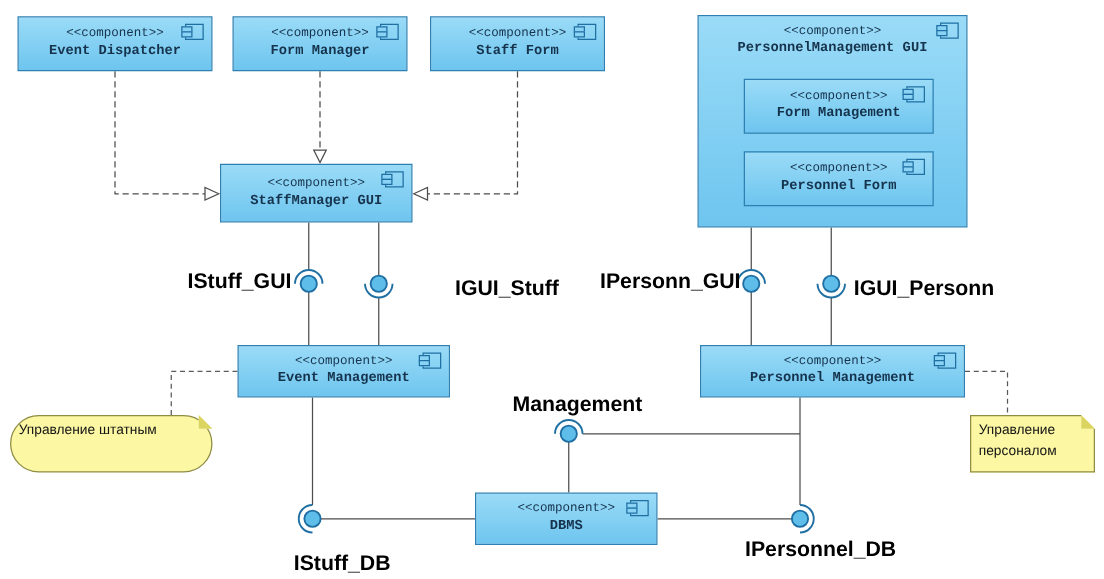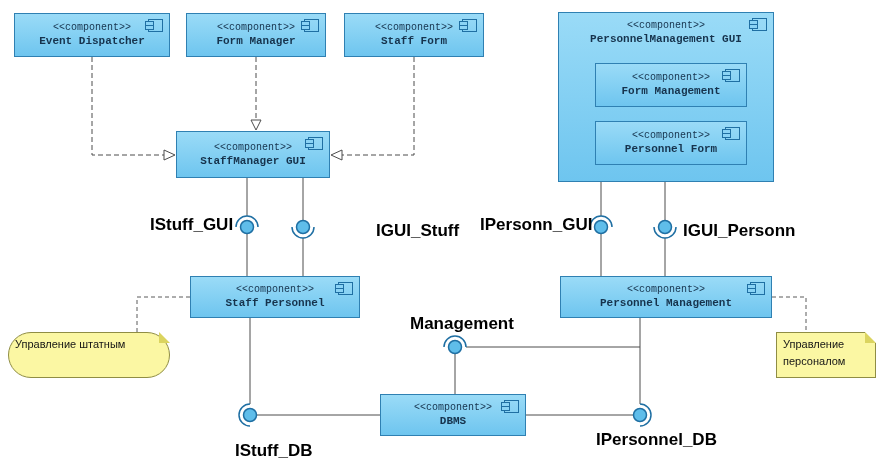--- a/index.html
+++ b/index.html
@@ -155,21 +155,21 @@
     <span class="stereo">&lt;&lt;component&gt;&gt;</span>
     <span class="cname">StaffManager GUI</span>
     <span class="comp-icon">
         <i class="t1"></i>
         <i class="t2"></i>
       </span>
   </div>
 
   <div class="comp" style="left:190px; top:276px; width:170px; height:42px;">
     <span class="stereo">&lt;&lt;component&gt;&gt;</span>
-    <span class="cname">Staff Personnel</span>
+    <span class="cname">Event Management</span>
     <span class="comp-icon">
         <i class="t1"></i>
         <i class="t2"></i>
       </span>
   </div>
 
   <div class="comp" style="left:560px; top:276px; width:212px; height:42px;">
     <span class="stereo">&lt;&lt;component&gt;&gt;</span>
     <span class="cname">Personnel Management</span>
     <span class="comp-icon">
@@ -181,21 +181,21 @@
   <div class="comp" style="left:380px; top:394px; width:146px; height:42px;">
     <span class="stereo">&lt;&lt;component&gt;&gt;</span>
     <span class="cname">DBMS</span>
     <span class="comp-icon">
         <i class="t1"></i>
         <i class="t2"></i>
       </span>
   </div>
 
   <div class="iface-label" style="left:150px; top:215px; width:72px; text-align:right;">IStuff_GUI</div>
-  <div class="iface-label" style="left:332px; top:221px;padding-left:44px;">IGUI_Stuff</div>
+  <div class="iface-label" style="left:320px; top:221px;padding-left:44px;">IGUI_Stuff</div>
   <div class="iface-label" style="left:480px; top:215px; width:102px; text-align:right;">IPersonn_GUI</div>
   <div class="iface-label" style="left:683px; top:221px;">IGUI_Personn</div>
   <div class="iface-label" style="left:410px; top:314px;">Management</div>
   <div class="iface-label" style="left:211px; top:441px;margin-left:24px;">IStuff_DB</div>
   <div class="iface-label" style="left:596px; top:430px;">IPersonnel_DB</div>
 
   <div class="note" style="left:8px; top:332px; width:162px; height:46px;border-radius:23px;">
     <span class="fold"></span>
     <span class="nline">Управление штатным</span>
   </div>

